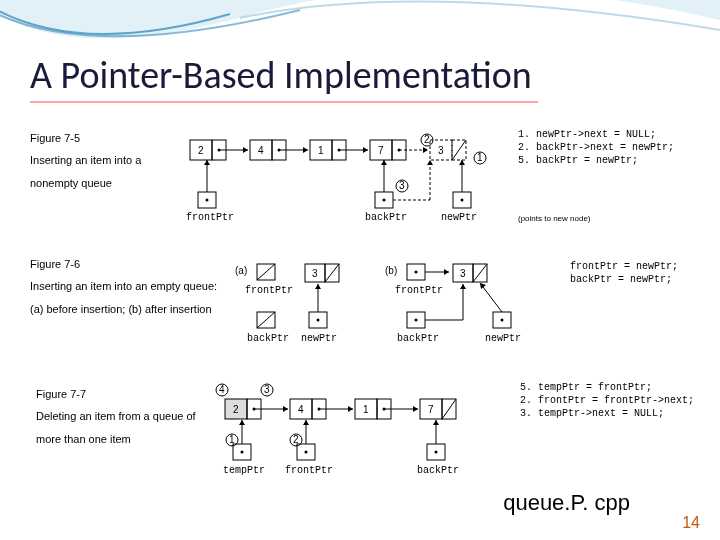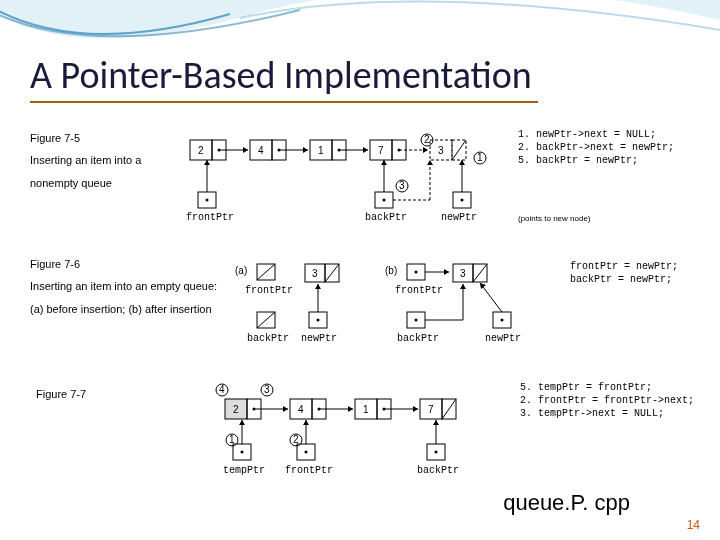--- a/index.html
+++ b/index.html
@@ -24,21 +24,21 @@
 
   .title {
     position: absolute;
     top: 52px;
     left: 30px;
     font-family: Calibri, Arial, sans-serif;
     font-size: 38px;
     font-weight: 400;
     color: #1a1a3a;
     letter-spacing: 0px;
-    border-bottom: 2px solid #a16207;
+    border-bottom: 2px solid #fca5a5;
     padding-bottom: 3px;
     padding-right: 6px;
   }
 
   .caption {
     font-size: 11px;
     color: #000;
     line-height: 1.5;
   }
   .caption b { font-weight: normal; }
@@ -50,21 +50,21 @@
 
   .diagram {
     position: absolute;
     font-size: 10px;
   }
 
   .page-num {
     position: absolute;
     right: 20px;
     bottom: 8px;
-    font-size: 12px;
+    font-size: 16px;
     color: #c55a11;
   }
   .filename {
     position: absolute;
     right: 90px;
     bottom: 24px;
     font-size: 22px;
     font-family: Arial, sans-serif;
     color: #000;
   }
@@ -229,20 +229,21 @@
 <div class="diagram" style="top:260px; left:570px; width:150px;">
   <div style="font-family:'Courier New',monospace; font-size:10px; line-height:1.3;">
     <div>frontPtr = newPtr;</div>
     <div>backPtr = newPtr;</div>
   </div>
 </div>
 
 <div class="fig-block" style="top:386px; left:36px; width:170px;">
   <div class="caption">
     <b>Figure 7-7</b>
+    <span style="display:block; padding-top:2px; line-height:2.1;">Deleting an item from a queue of more than one item</span>
   </div>
 </div>
 
 <div class="diagram" style="top:382px; left:205px; width:310px; height:100px;">
 <svg width="310" height="100" viewBox="0 0 310 100" font-family="Arial" font-size="10">
   <g id="f77nodes">
         <rect x="20" y="17" width="22" height="20" fill="#ddd" stroke="#000"></rect>
         <text x="28" y="31">2</text>
         <rect x="42" y="17" width="14" height="20" fill="none" stroke="#000"></rect>
         <circle cx="49" cy="27" r="1.5"></circle>

